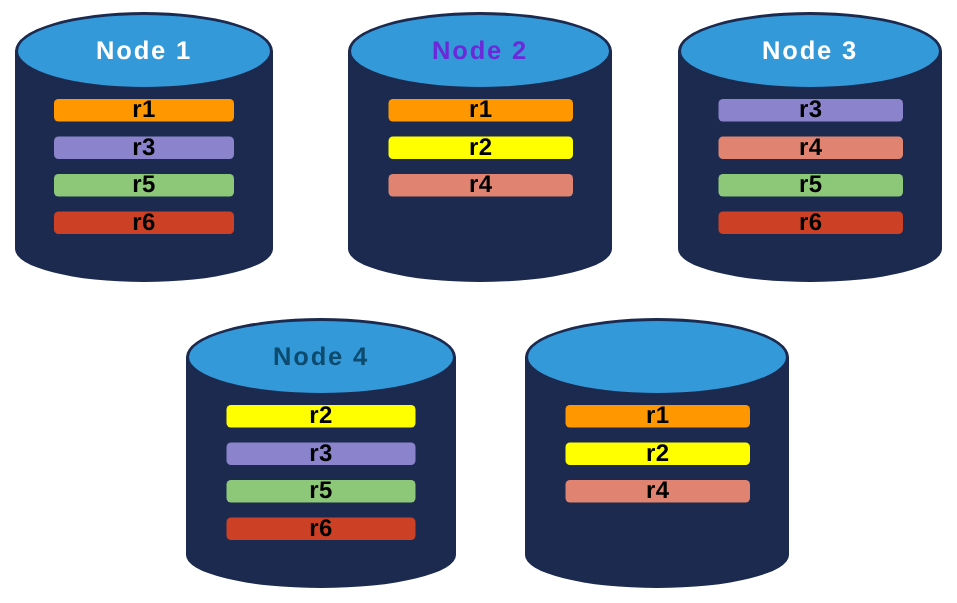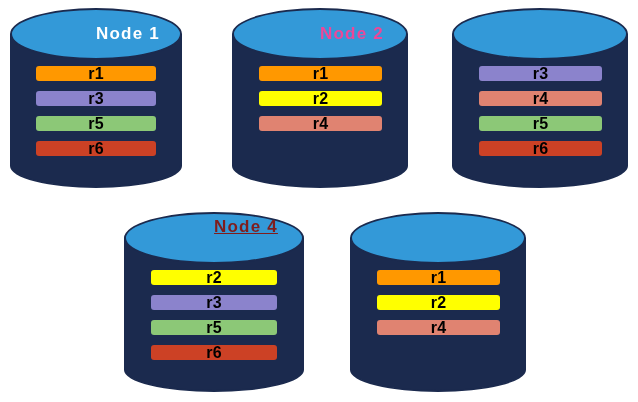--- a/index.html
+++ b/index.html
@@ -56,21 +56,20 @@
     left: 0;
     width: 100%;
     text-align: center;
     color: #ffffff;
     font-weight: bold;
     font-size: 17px;
     letter-spacing: 1.2px;
     z-index: 4;
     white-space: nowrap;
     user-select: none;
-    padding-left: 32px;
   }
 
   .replica-stack {
     position: absolute;
     z-index: 5;
     display: flex;
     flex-direction: column;
   }
 
   .replica-bar {
@@ -98,41 +97,42 @@
       <div class="replica-stack" style="left: 26px; top: 58px; width: 120px; gap: 10px;">
         <div class="replica-bar" style="background: rgb(255, 152, 0); color: rgb(0, 0, 0);">r1</div>
         <div class="replica-bar" style="background: rgb(139, 131, 204); color: rgb(0, 0, 0);">r3</div>
         <div class="replica-bar" style="background: rgb(140, 200, 119); color: rgb(0, 0, 0);">r5</div>
         <div class="replica-bar" style="background: rgb(204, 65, 37); color: rgb(0, 0, 0);">r6</div>
       </div>
     </div>
     <div class="node-cylinder" style="left: 232px; top: 8px; width: 176px; height: 180px;">
       <div class="cyl-body" style="top: 26px; width: 176px; height: 154px; background: rgb(27, 42, 78); border-color: rgb(27, 42, 78);"></div>
       <div class="cyl-top" style="width: 176px; height: 52px; background: rgb(51, 153, 216); border-color: rgb(27, 42, 78);"></div>
-      <div class="cyl-title" style="top: 16px; color: #ec4899;">Node  2</div>
+      <div class="cyl-title" style="top: 16px; color: #6d28d9;">Node  2</div>
       <div class="replica-stack" style="left: 27px; top: 58px; width: 123px; gap: 10px;">
         <div class="replica-bar" style="background: rgb(255, 152, 0); color: rgb(0, 0, 0);">r1</div>
         <div class="replica-bar" style="background: rgb(255, 255, 0); color: rgb(0, 0, 0);">r2</div>
         <div class="replica-bar" style="background: rgb(224, 131, 113); color: rgb(0, 0, 0);">r4</div>
       </div>
     </div>
     <div class="node-cylinder" style="left: 452px; top: 8px; width: 176px; height: 180px;">
       <div class="cyl-body" style="top: 26px; width: 176px; height: 154px; background: rgb(27, 42, 78); border-color: rgb(27, 42, 78);"></div>
       <div class="cyl-top" style="width: 176px; height: 52px; background: rgb(51, 153, 216); border-color: rgb(27, 42, 78);"></div>
+      <div class="cyl-title" style="top: 16px; color: rgb(255, 255, 255);">Node  3</div>
       <div class="replica-stack" style="left: 27px; top: 58px; width: 123px; gap: 10px;">
         <div class="replica-bar" style="background: rgb(139, 131, 204); color: rgb(0, 0, 0);">r3</div>
         <div class="replica-bar" style="background: rgb(224, 131, 113); color: rgb(0, 0, 0);">r4</div>
         <div class="replica-bar" style="background: rgb(140, 200, 119); color: rgb(0, 0, 0);">r5</div>
         <div class="replica-bar" style="background: rgb(204, 65, 37); color: rgb(0, 0, 0);">r6</div>
       </div>
     </div>
     <div class="node-cylinder" style="left: 124px; top: 212px; width: 180px; height: 180px;">
       <div class="cyl-body" style="top: 26px; width: 180px; height: 154px; background: rgb(27, 42, 78); border-color: rgb(27, 42, 78);"></div>
       <div class="cyl-top" style="width: 180px; height: 52px; background: rgb(51, 153, 216); border-color: rgb(27, 42, 78);"></div>
-      <div class="cyl-title" style="top: 5px; color: #7f1d1d; text-decoration: underline;">Node  4</div>
+      <div class="cyl-title" style="top: 16px; color: #0c4a6e;">Node  4</div>
       <div class="replica-stack" style="left: 27px; top: 58px; width: 126px; gap: 10px;">
         <div class="replica-bar" style="background: rgb(255, 255, 0); color: rgb(0, 0, 0);">r2</div>
         <div class="replica-bar" style="background: rgb(139, 131, 204); color: rgb(0, 0, 0);">r3</div>
         <div class="replica-bar" style="background: rgb(140, 200, 119); color: rgb(0, 0, 0);">r5</div>
         <div class="replica-bar" style="background: rgb(204, 65, 37); color: rgb(0, 0, 0);">r6</div>
       </div>
     </div>
     <div class="node-cylinder" style="left: 350px; top: 212px; width: 176px; height: 180px;">
       <div class="cyl-body" style="top: 26px; width: 176px; height: 154px; background: rgb(27, 42, 78); border-color: rgb(27, 42, 78);"></div>
       <div class="cyl-top" style="width: 176px; height: 52px; background: rgb(51, 153, 216); border-color: rgb(27, 42, 78);"></div>

